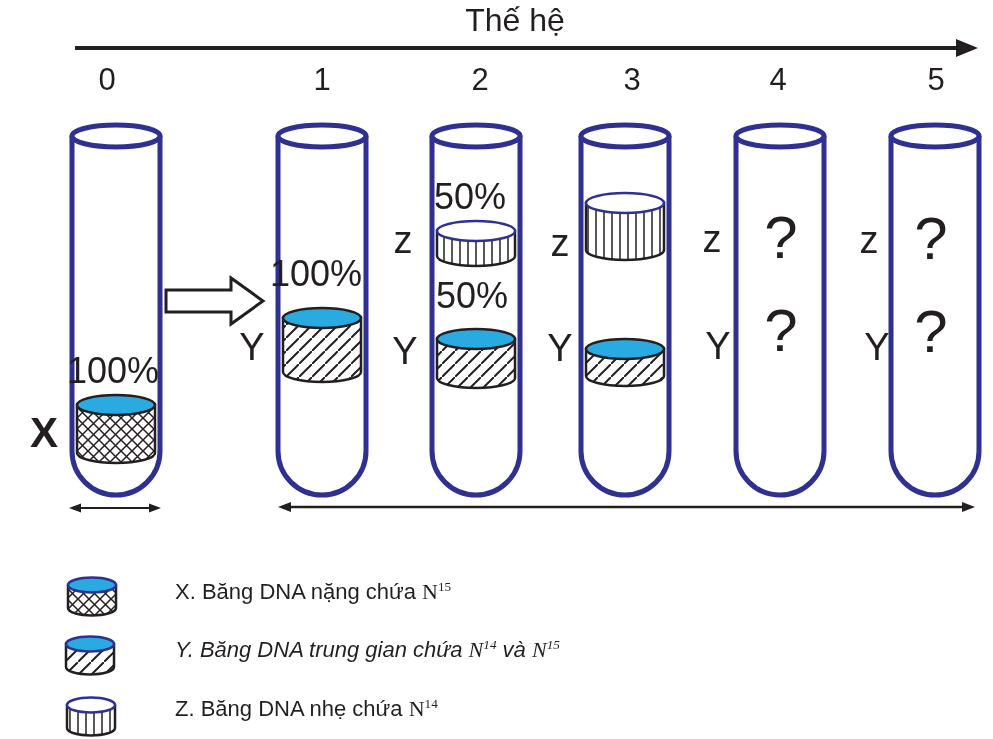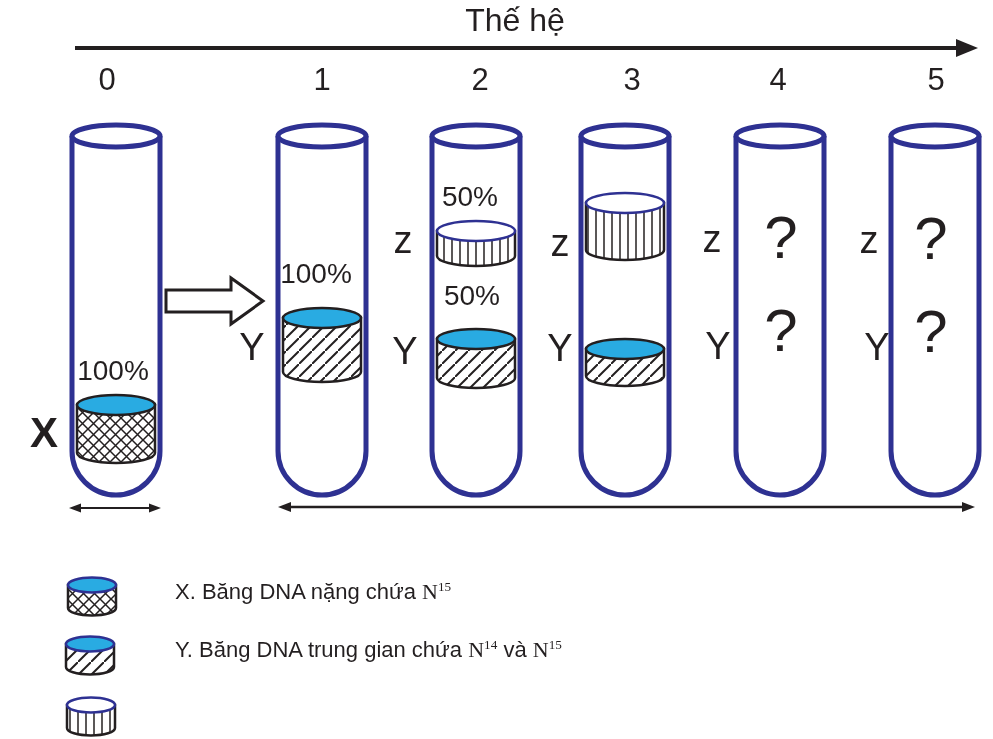--- a/index.html
+++ b/index.html
@@ -5,21 +5,21 @@
   html,body{margin:0;padding:0;background:#ffffff;}
   #stage{
     position:relative;width:993px;height:739px;background:#ffffff;overflow:hidden;
     font-family:"Liberation Sans","DejaVu Sans",sans-serif;color:#231f20;
   }
   #art{position:absolute;left:0;top:0;}
   .lbl{position:absolute;white-space:nowrap;line-height:1;color:#231f20;}
   .ctr{transform:translate(-50%,-50%);}
   .f-title{font-size:32px;text-align:center;}
   .f-tick{font-size:31px;}
-  .f-pct{font-size:28px;}
+  .f-pct{font-size:36px;}
   .f-band{font-size:38px;}
   .f-bandz{font-size:38px;}
   .f-x{font-size:42px;font-weight:700;}
   .f-q{font-size:60px;}
   .f-ann{font-size:32px;}
   .f-leg{font-size:22px;}
   .sf{font-family:"Liberation Serif","DejaVu Serif",serif;}
   sup{font-size:0.6em;line-height:0;vertical-align:super;}
 </style>
 </head>
@@ -155,17 +155,20 @@
 
   <div class="lbl ctr f-bandz" style="left:869px;top:240px;">z</div>
   <div class="lbl ctr f-q" style="left:931px;top:239px;">?</div>
   <div class="lbl ctr f-band" style="left:877px;top:347px;">Y</div>
   <div class="lbl ctr f-q" style="left:931px;top:332px;">?</div>
 
 
   <div class="lbl f-leg" style="left:175px;top:581px;">
     <span>X. Băng DNA nặng chứa </span><span class="sf">N</span><sup class="sf">15</sup>
   </div>
-  <div class="lbl f-leg" style="left:175px;top:639px;">
+  <div class="lbl f-leg" style="left:175px;top:639px;font-style:italic;">
     <span>Y. Băng DNA trung gian chứa </span><span class="sf">N</span><sup class="sf">14</sup><span> và </span><span class="sf">N</span><sup class="sf">15</sup>
+  </div>
+  <div class="lbl f-leg" style="left:175px;top:698px;">
+    <span>Z. Băng DNA nhẹ chứa </span><span class="sf">N</span><sup class="sf">14</sup>
   </div>
 
 </div>
 
 </body></html>

